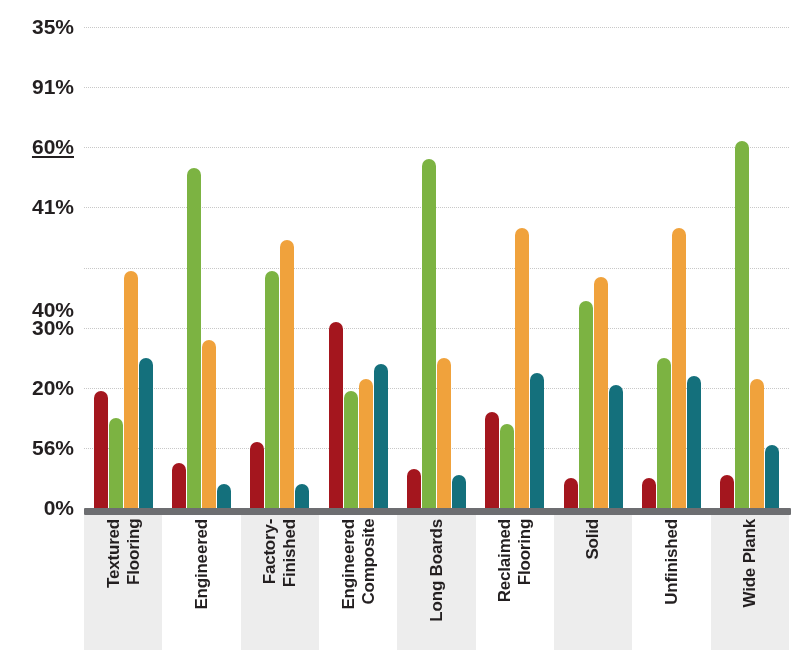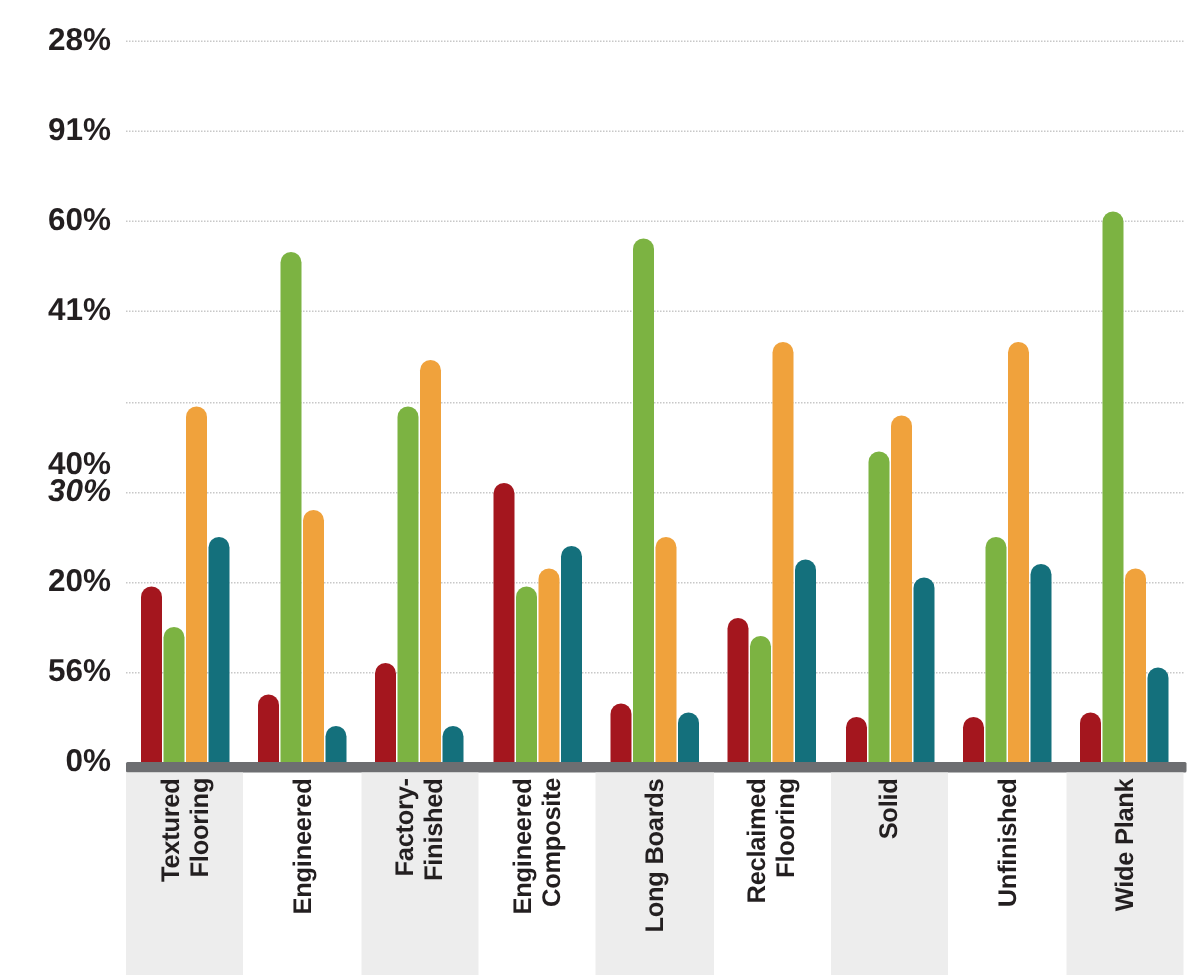--- a/index.html
+++ b/index.html
@@ -110,26 +110,26 @@
 </style>
 </head>
 <body>
 
 <div id="chart-root">
 
   <div id="yaxis">
       <div class="ytick-wrap" style="top: 508px;">0%</div>
       <div class="ytick-wrap" style="top: 447.875px;">56%</div>
       <div class="ytick-wrap" style="top: 387.75px; padding-left: 19px;">20%</div>
-      <div class="ytick-wrap" style="top: 327.625px; font-style: italic;">30%</div>
+      <div class="ytick-wrap" style="top: 327.625px;">30%</div>
       <div class="ytick-wrap" style="top: 267.5px; margin-top: 42px;">40%</div>
       <div class="ytick-wrap" style="top: 207.375px;">41%</div>
-      <div class="ytick-wrap" style="top: 147.25px;">60%</div>
+      <div class="ytick-wrap" style="top: 147.25px; text-decoration: underline;">60%</div>
       <div class="ytick-wrap" style="top: 87.125px;">91%</div>
-      <div class="ytick-wrap" style="top: 27px;">28%</div>
+      <div class="ytick-wrap" style="top: 27px;">35%</div>
     </div>
 
   <div class="plot-area">
     <div id="gridlines">
         <div class="gridline" style="top: 420.875px; border-top-color: rgb(200, 200, 200);"></div>
         <div class="gridline" style="top: 360.75px; border-top-color: rgb(200, 200, 200);"></div>
         <div class="gridline" style="top: 300.625px; border-top-color: rgb(200, 200, 200);"></div>
         <div class="gridline" style="top: 240.5px; border-top-color: rgb(200, 200, 200);"></div>
         <div class="gridline" style="top: 180.375px; border-top-color: rgb(200, 200, 200);"></div>
         <div class="gridline" style="top: 120.25px; border-top-color: rgb(200, 200, 200);"></div>

